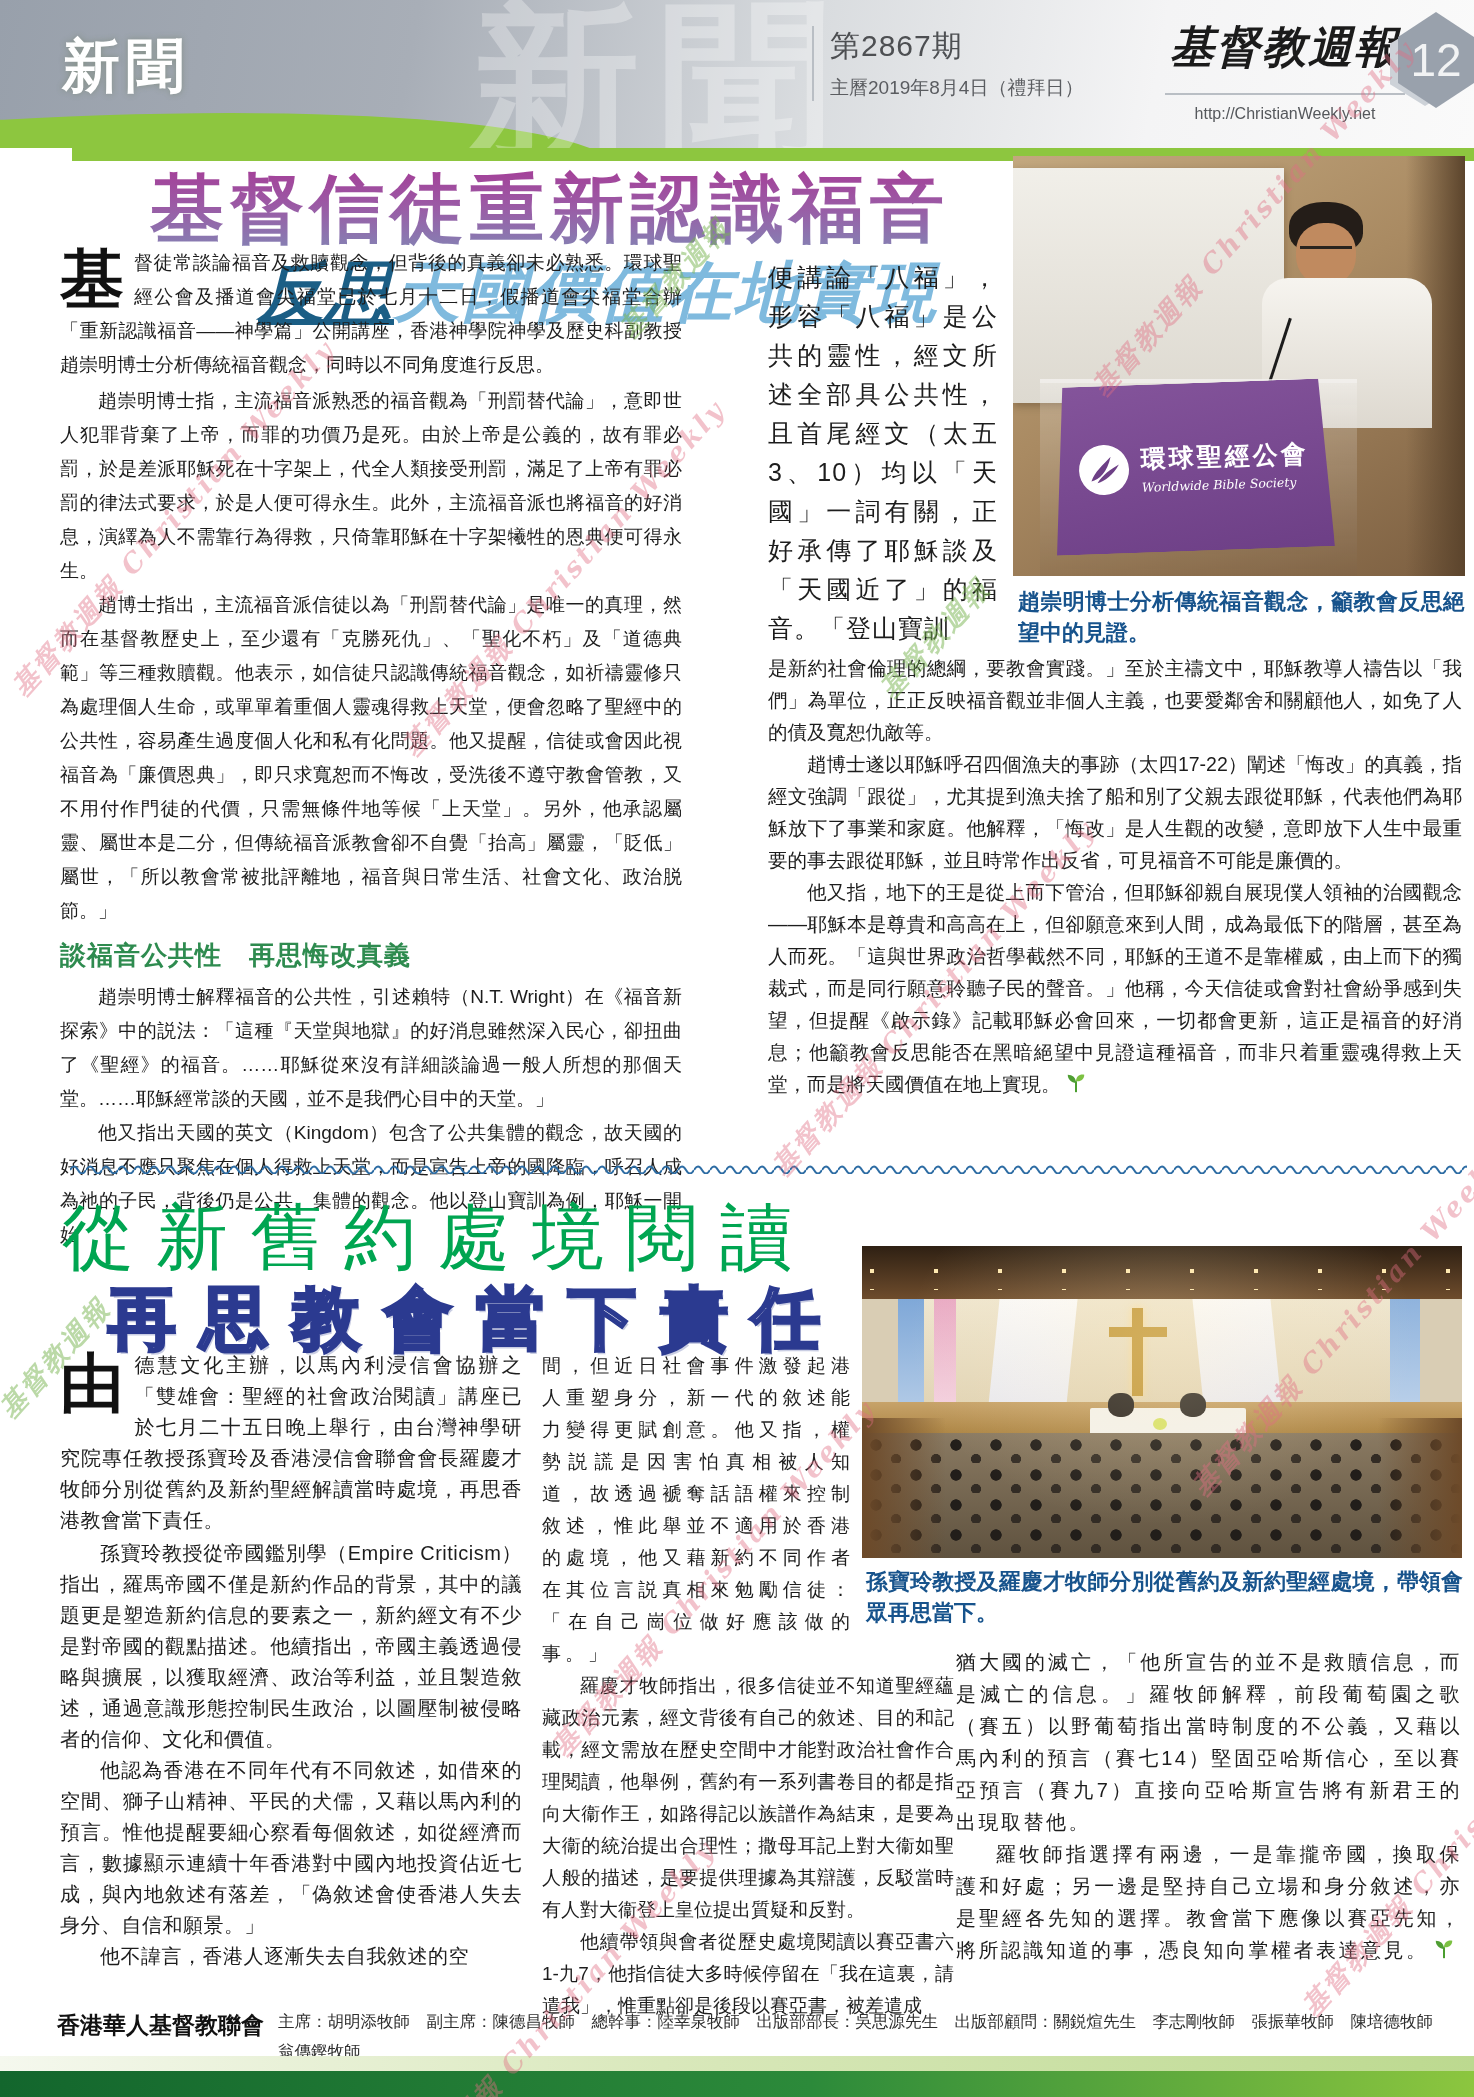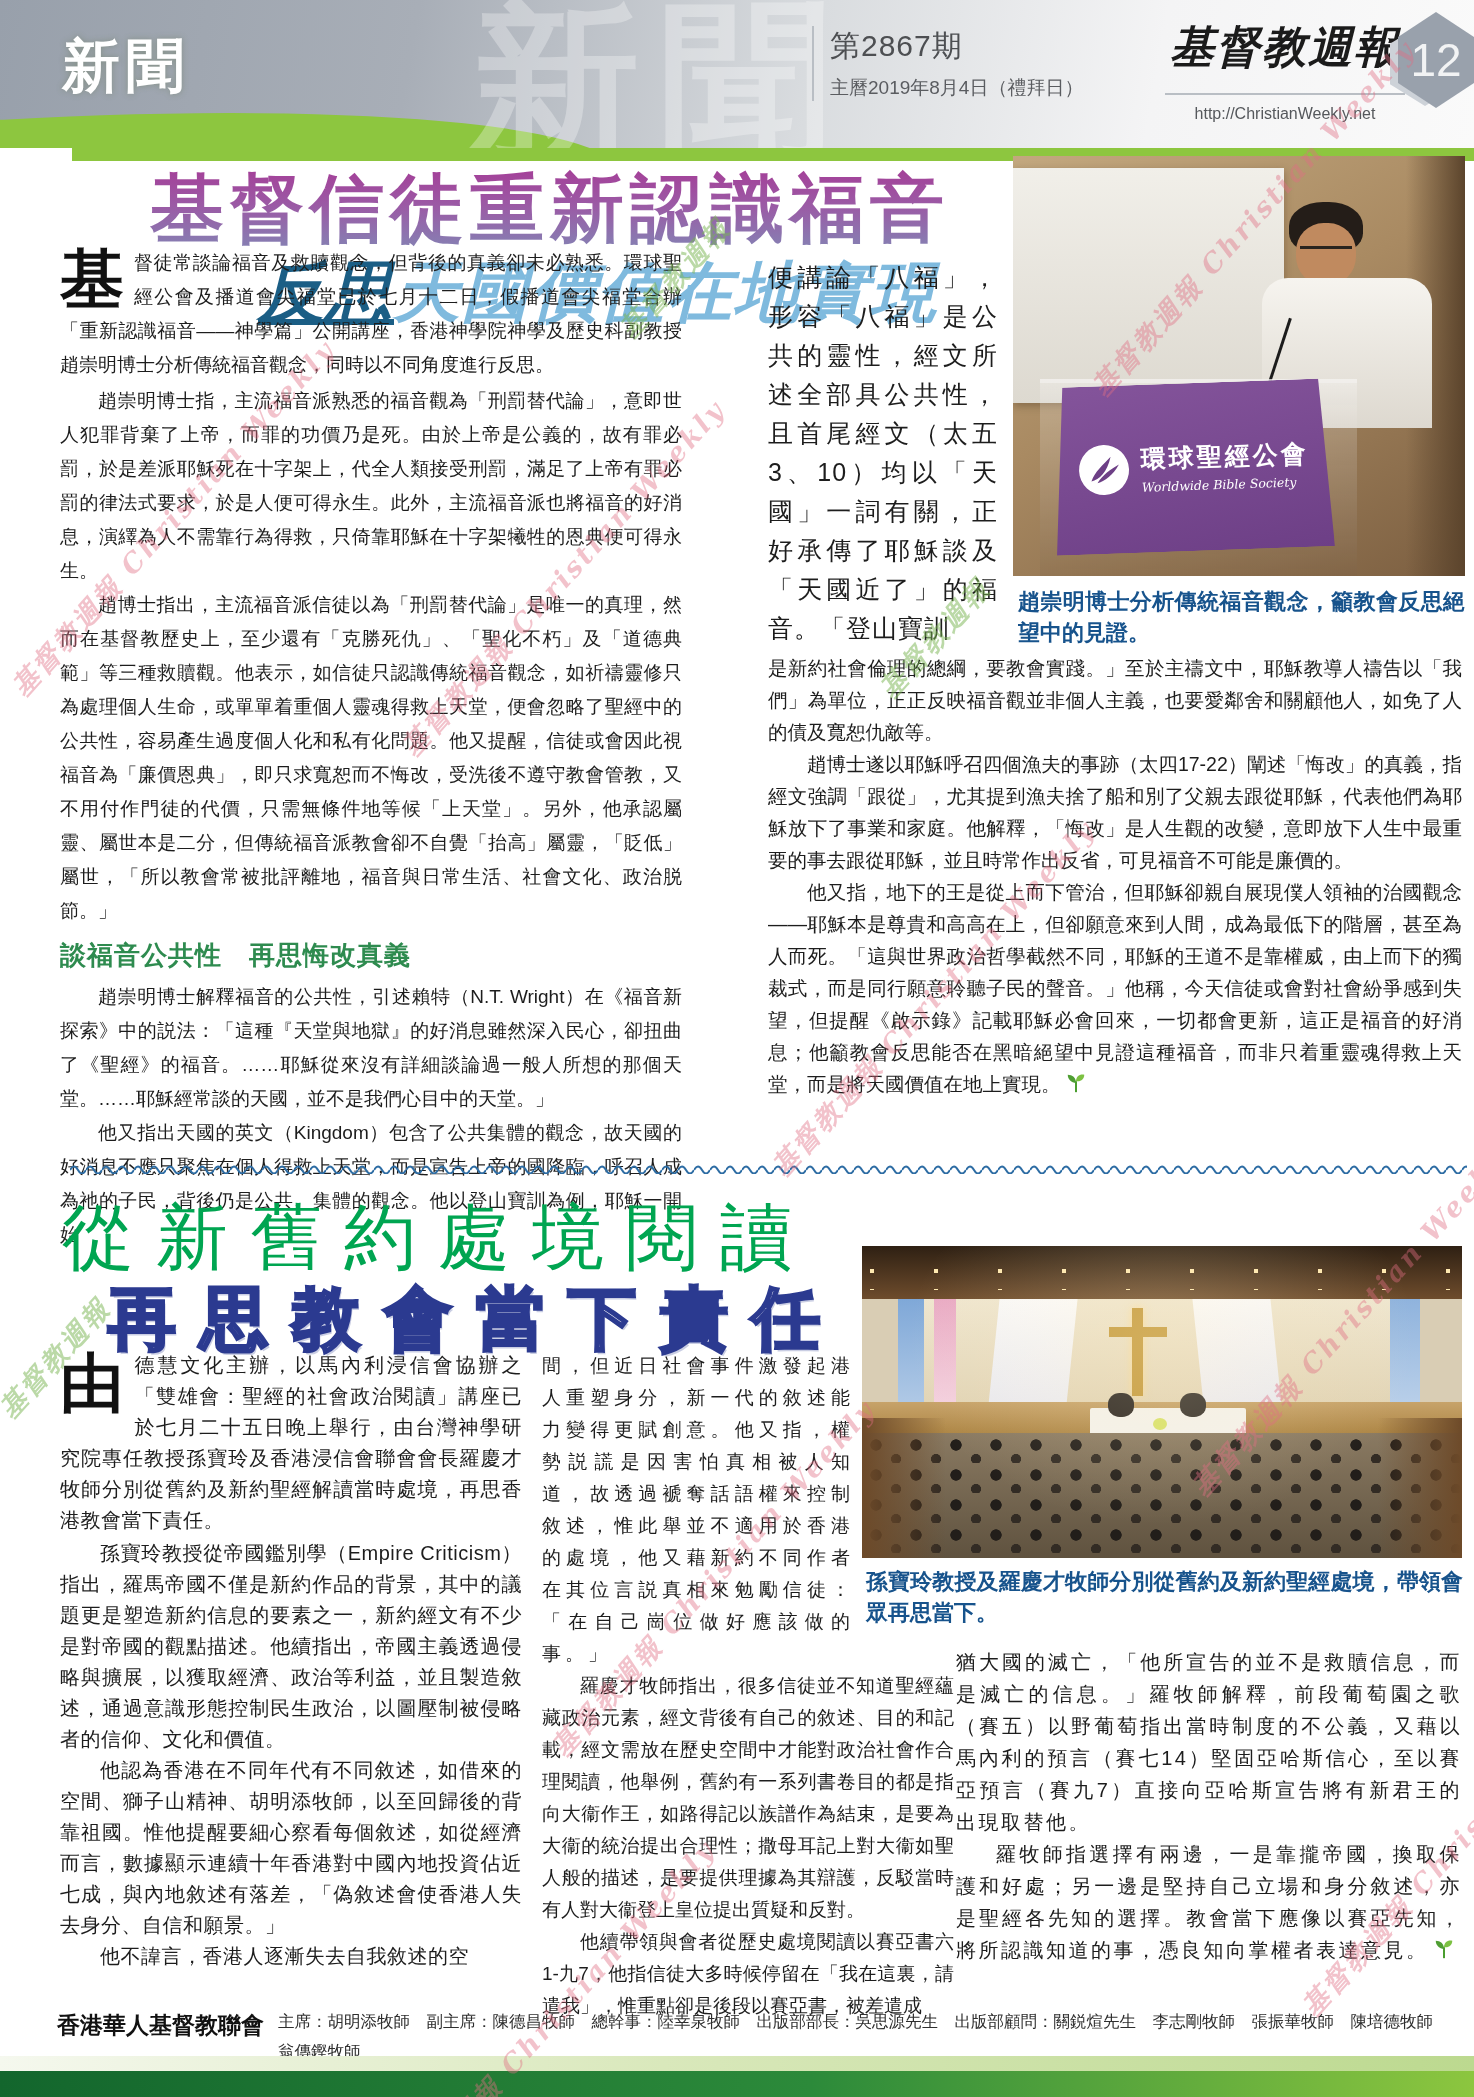--- a/index.html
+++ b/index.html
@@ -222,21 +222,21 @@
 
   <div class="a2-h1">從新舊約處境閱讀</div>
   <div class="a2-h2">再思教會當下責任</div>
 
   <div class="col a2-left">
     <div class="lead-wrap">
       <span class="dropcap">由</span><span>德慧文化主辦，以馬內利浸信會協辦之「雙雄會：聖經的社會政治閱讀」講座已於七月二十五日晚上舉行，由台灣神學研究院專任教授孫寶玲及香港浸信會聯會會長羅慶才牧師分別從舊約及新約聖經解讀當時處境，再思香港教會當下責任。</span>
     </div>
     <div>
         <div class="para">孫寶玲教授從帝國鑑別學（Empire Criticism）指出，羅馬帝國不僅是新約作品的背景，其中的議題更是塑造新約信息的要素之一，新約經文有不少是對帝國的觀點描述。他續指出，帝國主義透過侵略與擴展，以獲取經濟、政治等利益，並且製造敘述，通過意識形態控制民生政治，以圖壓制被侵略者的信仰、文化和價值。</div>
-        <div class="para">他認為香港在不同年代有不同敘述，如借來的空間、獅子山精神、胡明添牧師，以至回歸後的背靠祖國。惟他提醒要細心察看每個敘述，如從經濟而言，數據顯示連續十年香港對中國內地投資佔近七成，與內地敘述有落差，「偽敘述會使香港人失去身分、自信和願景。」</div>
+        <div class="para">他認為香港在不同年代有不同敘述，如借來的空間、獅子山精神、平民的犬儒，又藉以馬內利的預言。惟他提醒要細心察看每個敘述，如從經濟而言，數據顯示連續十年香港對中國內地投資佔近七成，與內地敘述有落差，「偽敘述會使香港人失去身分、自信和願景。」</div>
         <div class="para">他不諱言，香港人逐漸失去自我敘述的空</div>
       </div>
   </div>
 
   <div class="col a2-mid">
     <div>
         <div class="para cont narrow">間，但近日社會事件激發起港人重塑身分，新一代的敘述能力變得更賦創意。他又指，權勢説謊是因害怕真相被人知道，故透過褫奪話語權來控制敘述，惟此舉並不適用於香港的處境，他又藉新約不同作者在其位言説真相來勉勵信徒：「在自己崗位做好應該做的事。」</div>
         <div class="para">羅慶才牧師指出，很多信徒並不知道聖經蘊藏政治元素，經文背後有自己的敘述、目的和記載，經文需放在歷史空間中才能對政治社會作合理閱讀，他舉例，舊約有一系列書卷目的都是指向大衞作王，如路得記以族譜作為結束，是要為大衞的統治提出合理性；撒母耳記上對大衞如聖人般的描述，是要提供理據為其辯護，反駁當時有人對大衞登上皇位提出質疑和反對。</div>
         <div class="para">他續帶領與會者從歷史處境閱讀以賽亞書六1-九7，他指信徒大多時候停留在「我在這裏，請遣我」，惟重點卻是後段以賽亞書，被差遣成</div>
       </div>

